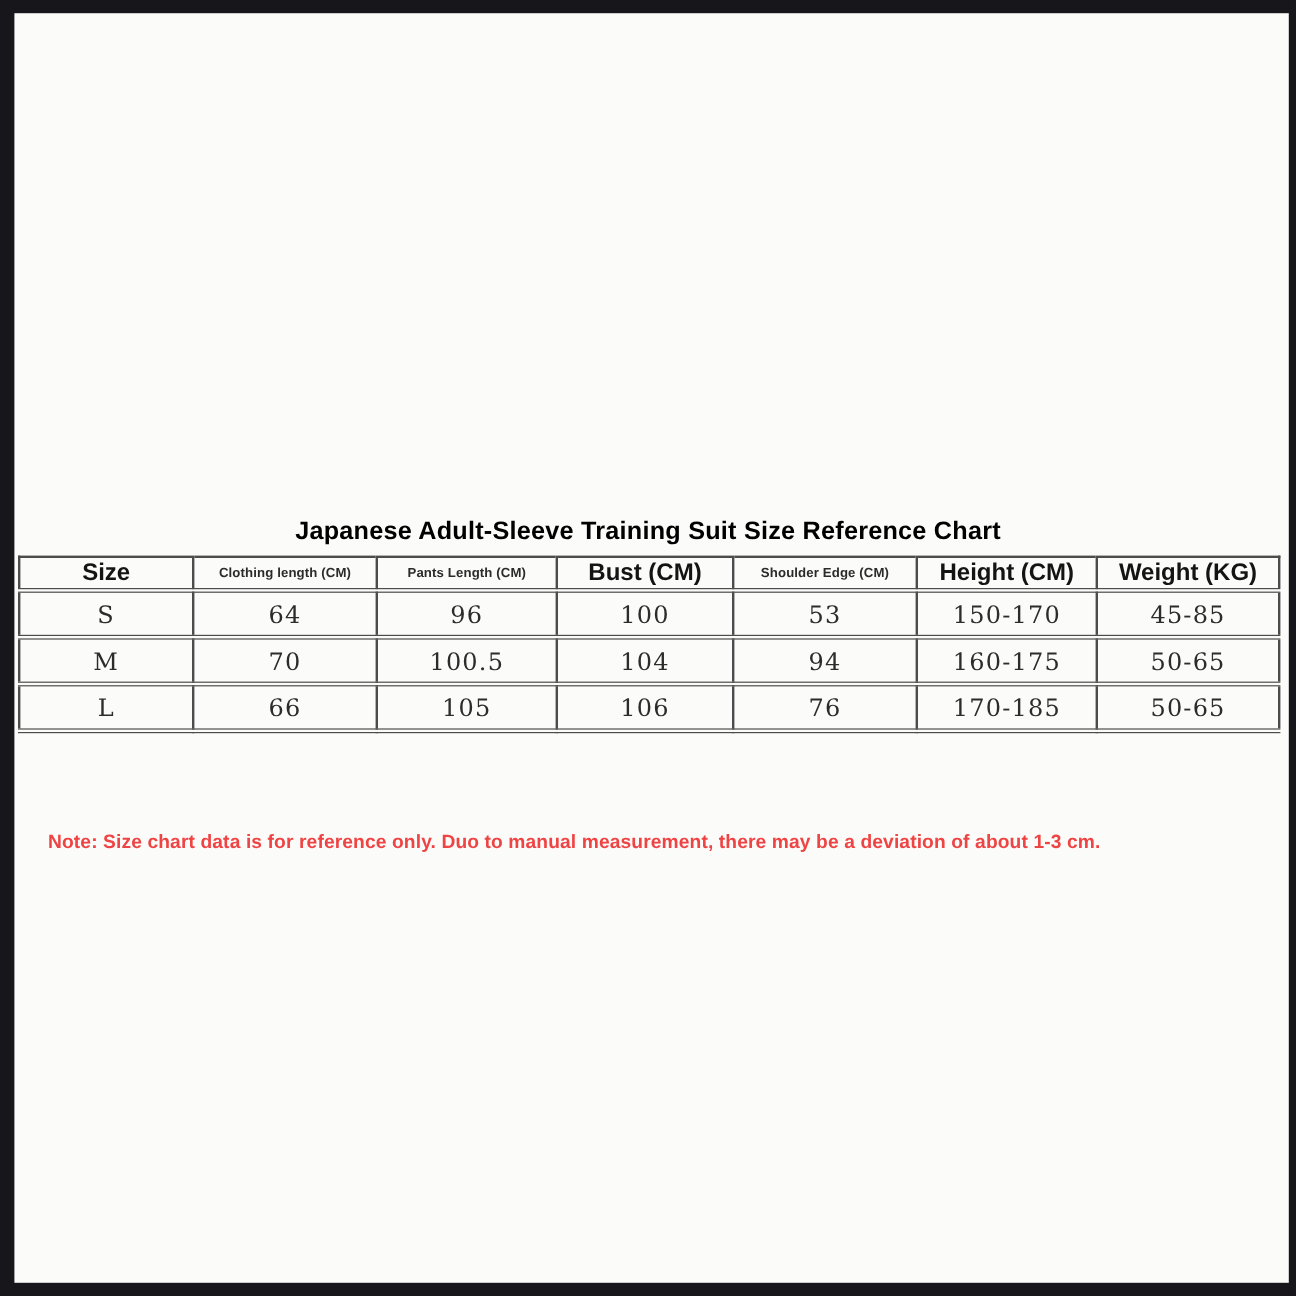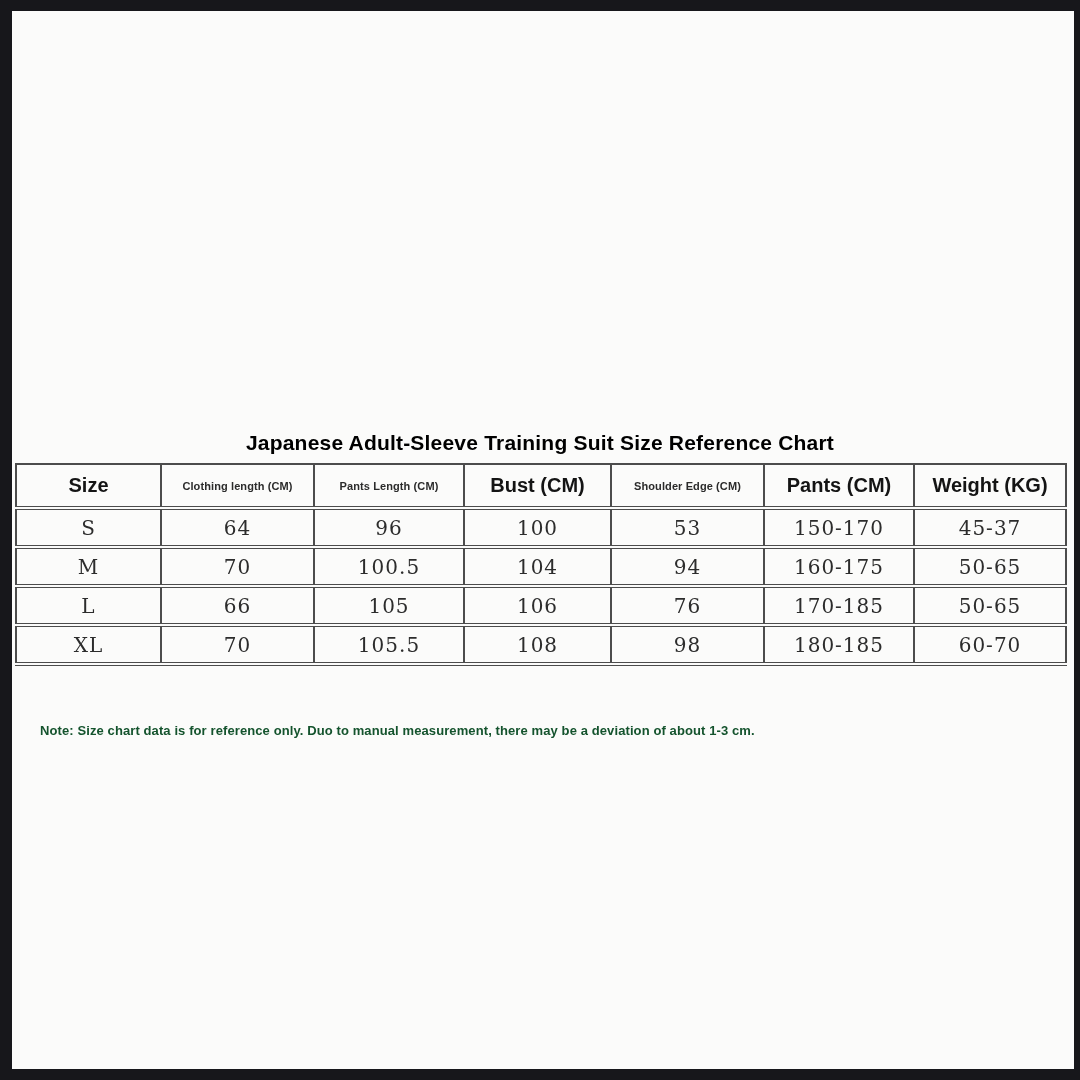--- a/index.html
+++ b/index.html
@@ -39,37 +39,37 @@
   table.size-table tr { border-bottom: 4px double #4c4c4c; }
   table.size-table th, table.size-table td {
     border-left: 2px solid #4c4c4c;
     text-align: center;
     vertical-align: middle;
     padding: 0;
     overflow: hidden;
     white-space: nowrap;
   }
   table.size-table th:first-child, table.size-table td:first-child { border-left: none; }
-  thead tr { height: 44px; }
+  thead tr { height: 28px; }
   tbody tr { height: 39px; }
   th.h-big  { font-size: 20px; font-weight: bold; color: #141414; }
   th.h-small{ font-size: 11px; font-weight: bold; color: #2b2b2b; letter-spacing: 0.1px; }
   td.cell {
     font-family: "DejaVu Serif", serif;
     font-size: 20px;
     color: #2c2c2c;
     letter-spacing: 1px;
   }
 
   .note-text {
     position: absolute;
-    top: 723px; left: 40px; width: 1010px;
-    font-size: 13px;
+    top: 694px; left: 40px; width: 1010px;
+    font-size: 16px;
     font-weight: bold;
-    color: #14532d;
+    color: #ef4444;
     letter-spacing: 0.1px;
   }
 </style>
 </head>
 <body>
 
 <div class="page">
   <div class="edge-bar edge-top"></div>
   <div class="edge-bar edge-bottom"></div>
   <div class="edge-bar edge-left"></div>
@@ -87,58 +87,49 @@
         <col style="width: 150px;">
         <col style="width: 152px;">
       </colgroup>
     <thead>
       <tr id="header-row">
           <th class="h-big">Size</th>
           <th class="h-small">Clothing length (CM)</th>
           <th class="h-small">Pants Length (CM)</th>
           <th class="h-big">Bust (CM)</th>
           <th class="h-small">Shoulder Edge (CM)</th>
-          <th class="h-big">Pants (CM)</th>
+          <th class="h-big">Height (CM)</th>
           <th class="h-big">Weight (KG)</th>
         </tr>
     </thead>
     <tbody id="table-body">
         <tr>
           <td class="cell">S</td>
           <td class="cell">64</td>
           <td class="cell">96</td>
           <td class="cell">100</td>
           <td class="cell">53</td>
           <td class="cell">150-170</td>
-          <td class="cell">45-37</td>
+          <td class="cell">45-85</td>
         </tr>
         <tr>
           <td class="cell">M</td>
           <td class="cell">70</td>
           <td class="cell">100.5</td>
           <td class="cell">104</td>
           <td class="cell">94</td>
           <td class="cell">160-175</td>
           <td class="cell">50-65</td>
         </tr>
         <tr>
           <td class="cell">L</td>
           <td class="cell">66</td>
           <td class="cell">105</td>
           <td class="cell">106</td>
           <td class="cell">76</td>
           <td class="cell">170-185</td>
           <td class="cell">50-65</td>
         </tr>
-        <tr>
-          <td class="cell">XL</td>
-          <td class="cell">70</td>
-          <td class="cell">105.5</td>
-          <td class="cell">108</td>
-          <td class="cell">98</td>
-          <td class="cell">180-185</td>
-          <td class="cell">60-70</td>
-        </tr>
       </tbody>
   </table>
 
   <div class="note-text">Note: Size chart data is for reference only. Duo to manual measurement, there may be a deviation of about 1-3 cm.</div>
 </div>
 
 </body></html>

